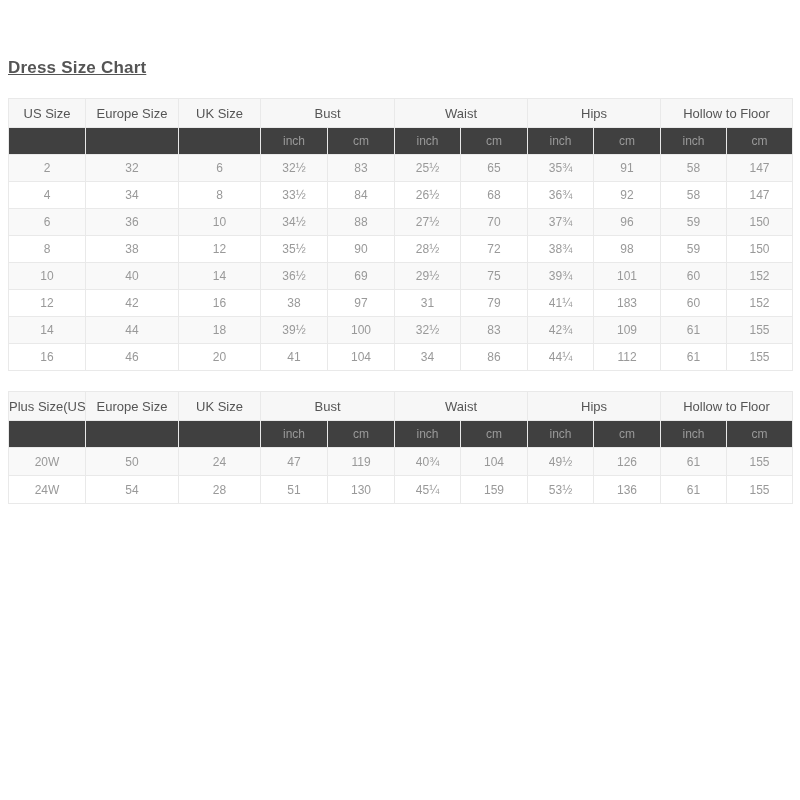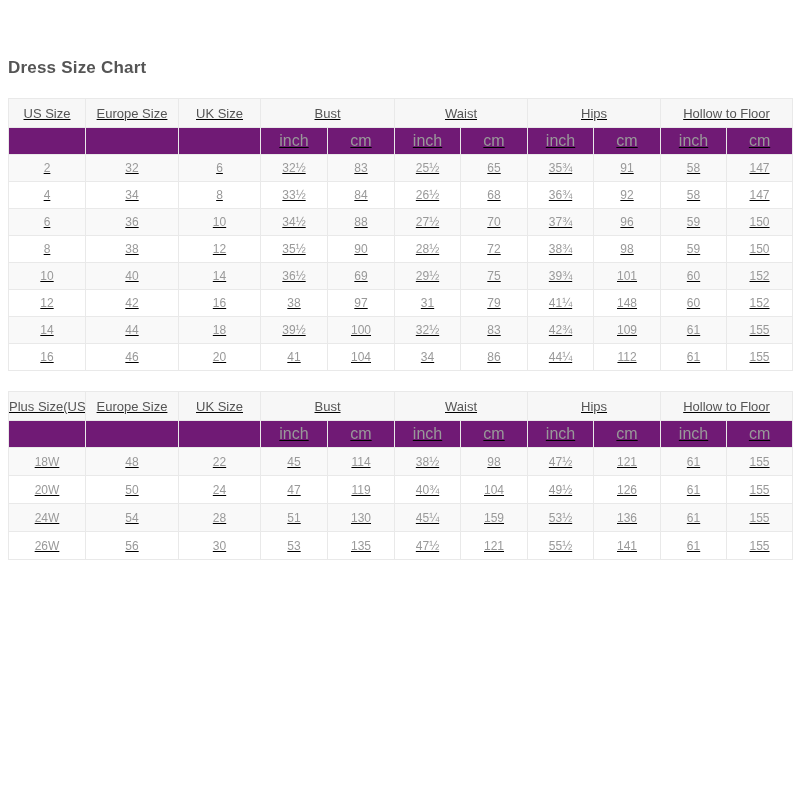--- a/index.html
+++ b/index.html
@@ -14,50 +14,50 @@
     background: #ffffff;
     font-family: "Liberation Sans", "DejaVu Sans", sans-serif;
     overflow: hidden;
   }
   .chart-title {
     margin: 0 16px 0 8px;
     font-size: 17px;
     font-weight: 700;
     color: #555555;
     letter-spacing: 0.2px;
+    text-decoration: underline;
   }
   .title-1 { padding-top: 58px; }
   .title-2 { padding-top: 60px; }
   table.size-table {
     border-collapse: collapse;
     table-layout: fixed;
     margin: 20px 0 12px 8px;
     width: 784px;
-    text-decoration: underline;
   }
   table.size-table th,
   table.size-table td {
     border: 1px solid #e9e9e9;
     text-align: center;
     vertical-align: middle;
     font-weight: 400;
     padding: 0;
     overflow: hidden;
     white-space: nowrap;
   }
   table.size-table thead tr.group-row th {
     background: #f7f7f7;
     color: #555555;
     font-size: 13px;
     height: 28px;
   }
   table.size-table thead tr.unit-row td {
-    background: #701a75;
+    background: #404040;
     color: #999999;
-    font-size: 16px;
+    font-size: 12px;
     height: 26px;
   }
   table.size-table tbody td {
     background: #ffffff;
     color: #999999;
     font-size: 12px;
     height: 26px;
   }
   table.size-table.tall-rows tbody td { height: 27px; }
   table.size-table tbody tr:nth-child(odd) td {
@@ -177,21 +177,21 @@
         </tr>
         <tr>
           <td>12</td>
           <td>42</td>
           <td>16</td>
           <td>38</td>
           <td>97</td>
           <td>31</td>
           <td>79</td>
           <td>41¼</td>
-          <td>148</td>
+          <td>183</td>
           <td>60</td>
           <td>152</td>
         </tr>
         <tr>
           <td>14</td>
           <td>44</td>
           <td>18</td>
           <td>39½</td>
           <td>100</td>
           <td>32½</td>
@@ -251,33 +251,20 @@
           <td>inch</td>
           <td>cm</td>
           <td>inch</td>
           <td>cm</td>
           <td>inch</td>
           <td>cm</td>
         </tr>
       </thead>
       <tbody>
         <tr>
-          <td>18W</td>
-          <td>48</td>
-          <td>22</td>
-          <td>45</td>
-          <td>114</td>
-          <td>38½</td>
-          <td>98</td>
-          <td>47½</td>
-          <td>121</td>
-          <td>61</td>
-          <td>155</td>
-        </tr>
-        <tr>
           <td>20W</td>
           <td>50</td>
           <td>24</td>
           <td>47</td>
           <td>119</td>
           <td>40¾</td>
           <td>104</td>
           <td>49½</td>
           <td>126</td>
           <td>61</td>
@@ -289,29 +276,16 @@
           <td>28</td>
           <td>51</td>
           <td>130</td>
           <td>45¼</td>
           <td>159</td>
           <td>53½</td>
           <td>136</td>
           <td>61</td>
           <td>155</td>
         </tr>
-        <tr>
-          <td>26W</td>
-          <td>56</td>
-          <td>30</td>
-          <td>53</td>
-          <td>135</td>
-          <td>47½</td>
-          <td>121</td>
-          <td>55½</td>
-          <td>141</td>
-          <td>61</td>
-          <td>155</td>
-        </tr>
       </tbody>
     </table>
 
 </div>
 
 </body></html>

